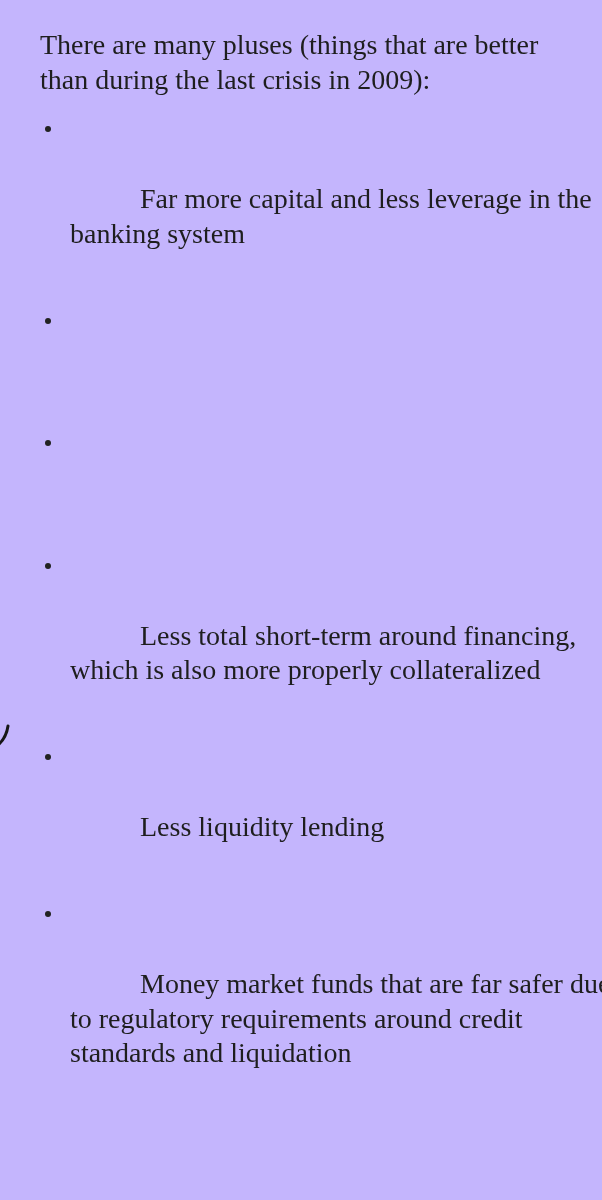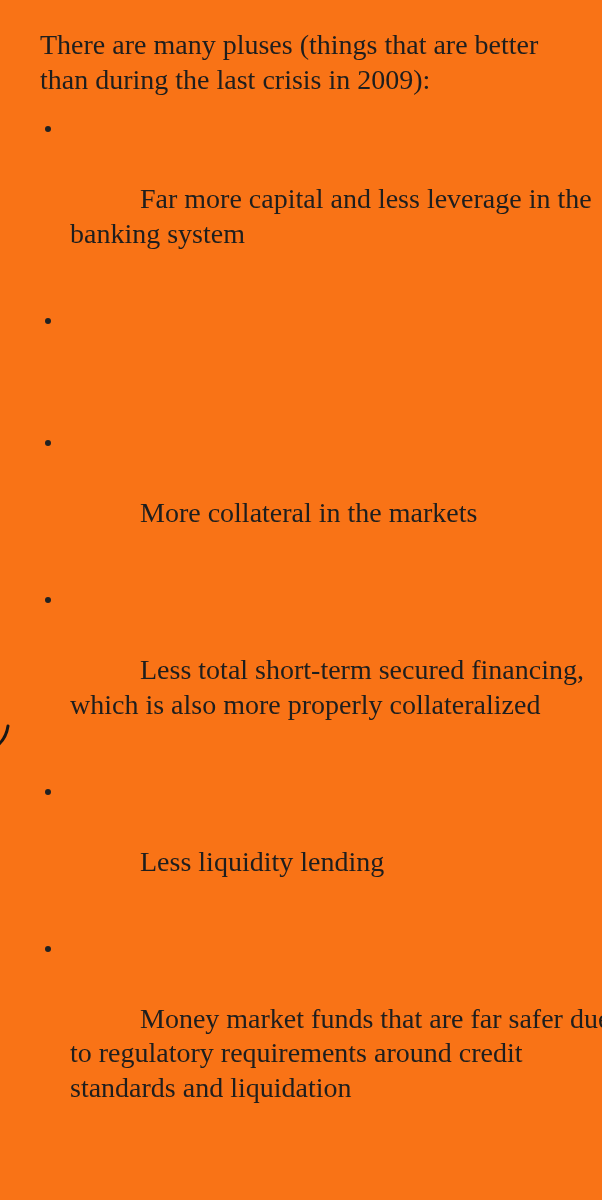--- a/index.html
+++ b/index.html
@@ -1,20 +1,20 @@
 <!DOCTYPE html>
 <html><head>
 <meta charset="utf-8">
 <style>
   html, body { margin: 0; padding: 0; }
   .page {
     position: relative;
     width: 602px;
     height: 1200px;
-    background: #f97316;
+    background: #c4b5fd;
     overflow: hidden;
     font-family: "Liberation Serif", "DejaVu Serif", serif;
     color: #1e1e1e;
     font-feature-settings: "onum" 1;
   }
   .content {
     padding: 27px 18px 0 40px;
   }
   .intro {
     margin: 0 0 16px 0;
@@ -76,26 +76,25 @@
           <span>Far more capital and less leverage in the
 banking system</span>
         </li>
 
         <li>
           <span class="bullet-dot"></span>
         </li>
 
         <li>
           <span class="bullet-dot"></span>
-          <span>More collateral in the markets</span>
         </li>
 
         <li>
           <span class="bullet-dot"></span>
-          <span>Less total short-term secured financing,
+          <span>Less total short-term around financing,
 which is also more properly collateralized</span>
         </li>
 
         <li>
           <span class="bullet-dot"></span>
           <span>Less liquidity lending</span>
         </li>
 
         <li>
           <span class="bullet-dot"></span>

